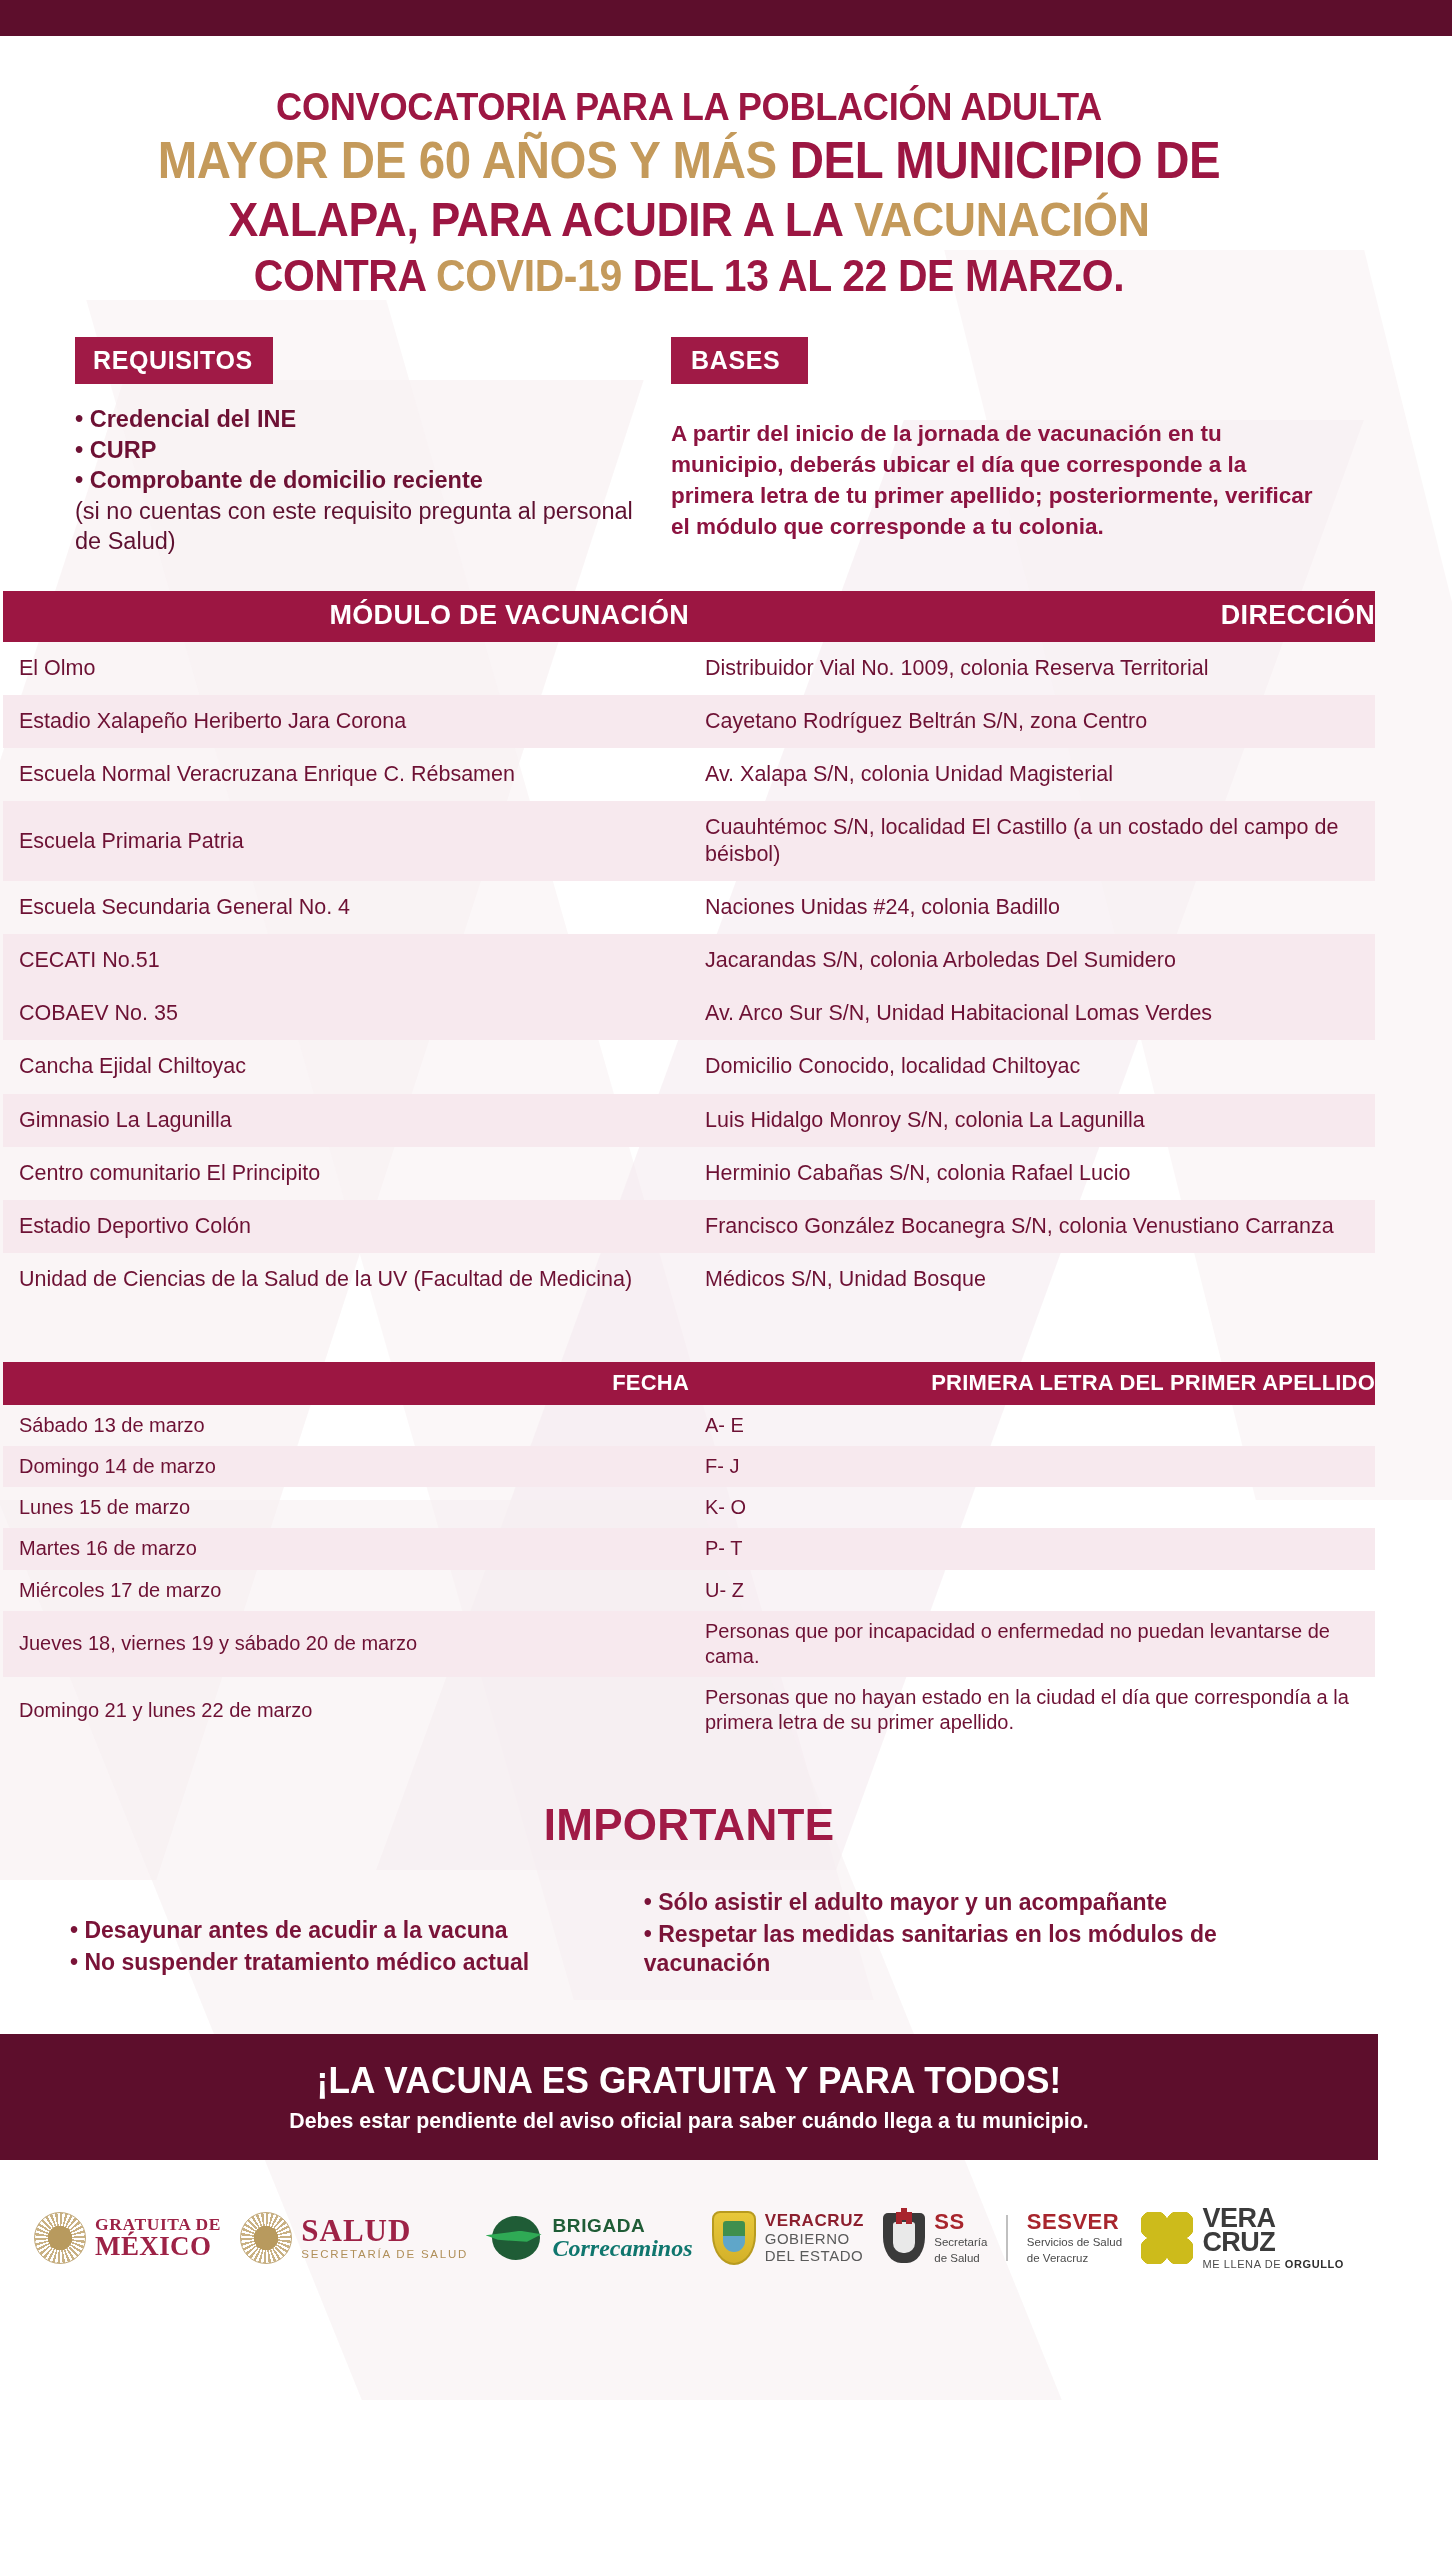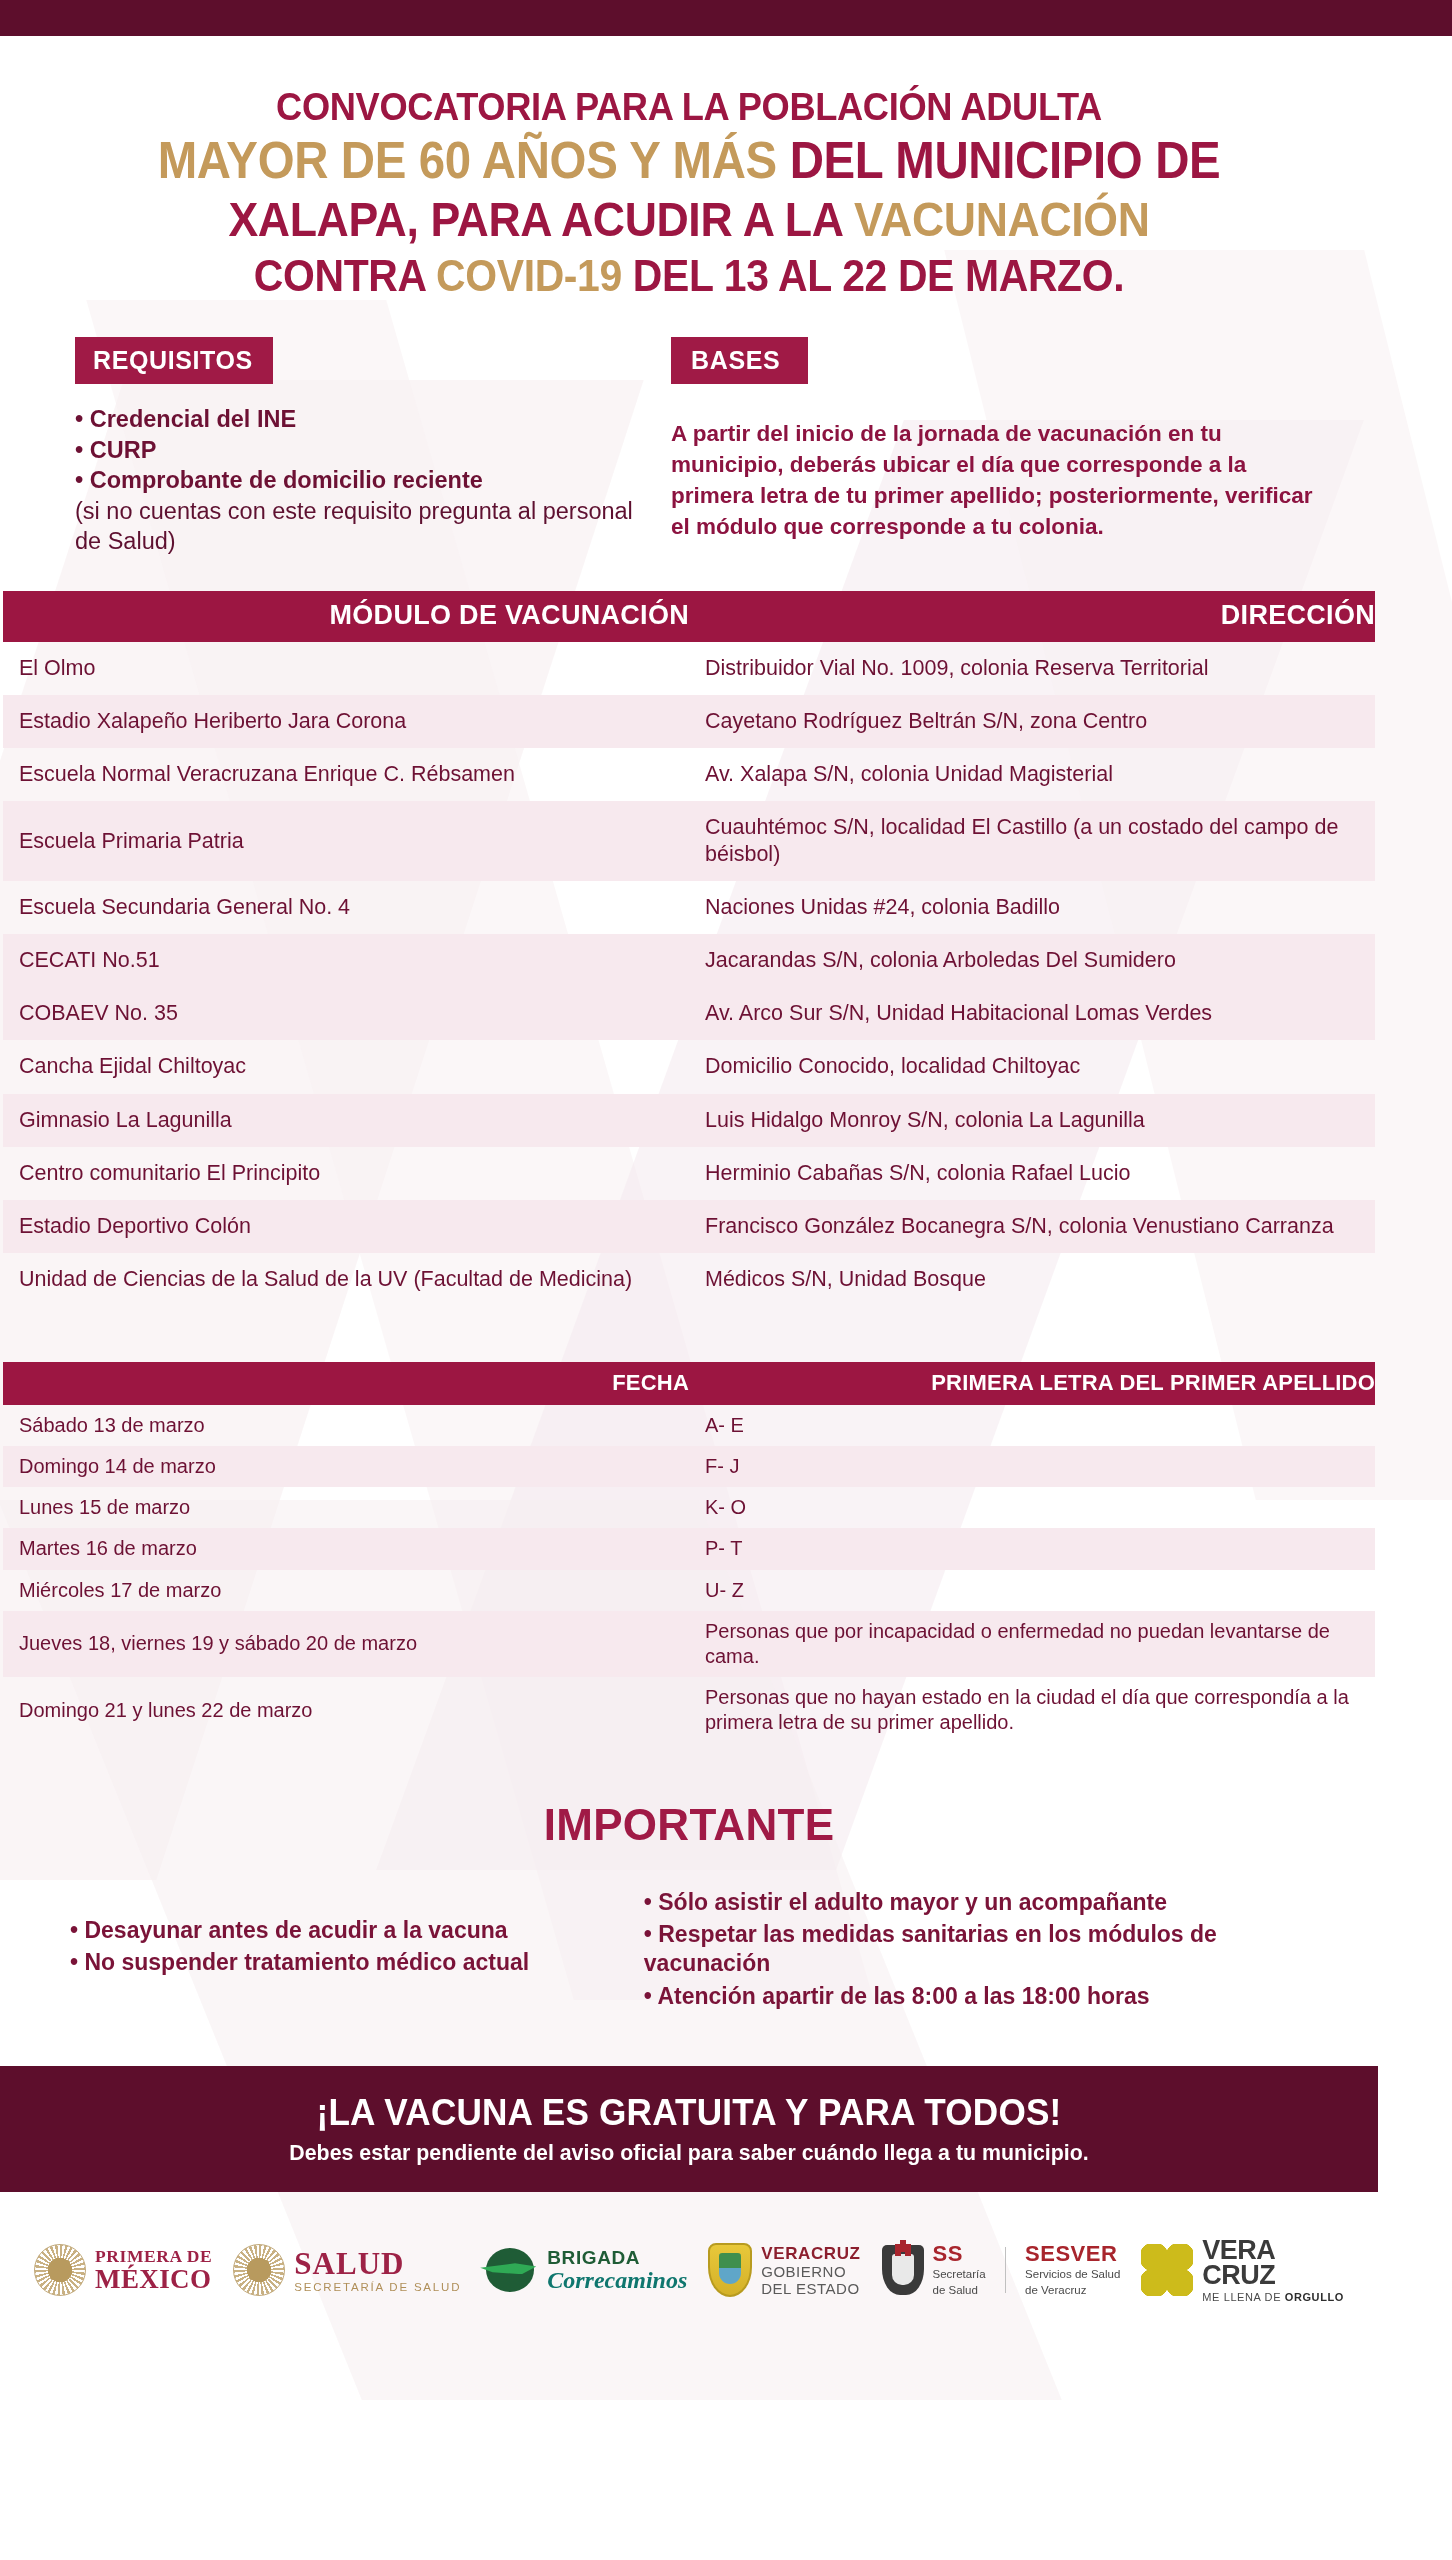--- a/index.html
+++ b/index.html
@@ -440,36 +440,35 @@
     <div class="imp-left">
       <ul>
         <li>• Desayunar antes de acudir a la vacuna</li>
         <li>• No suspender tratamiento médico actual</li>
       </ul>
     </div>
     <div class="imp-right">
       <ul>
         <li>• Sólo asistir el adulto mayor y un acompañante</li>
         <li>• Respetar las medidas sanitarias en los módulos de vacunación</li>
-        <li>• Atención apartir de las 8:00 a las 18:00 horas</li>
       </ul>
     </div>
   </div>
 
   <div class="banner">
     <div class="banner-main">¡LA VACUNA ES GRATUITA Y PARA TODOS!</div>
     <div class="banner-sub">Debes estar pendiente del aviso oficial para saber cuándo llega a tu municipio.</div>
   </div>
 
   <div class="logos">
 
     <div class="logo">
       <div class="eagle"></div>
       <div class="logo-txt">
-        <div class="gm-1">PRIMERA DE</div>
+        <div class="gm-1">GRATUITA DE</div>
         <div class="gm-2">MÉXICO</div>
       </div>
     </div>
 
     <div class="logo">
       <div class="eagle"></div>
       <div class="logo-txt">
         <div class="sal-1">SALUD</div>
         <div class="sal-2">SECRETARÍA DE SALUD</div>
       </div>

